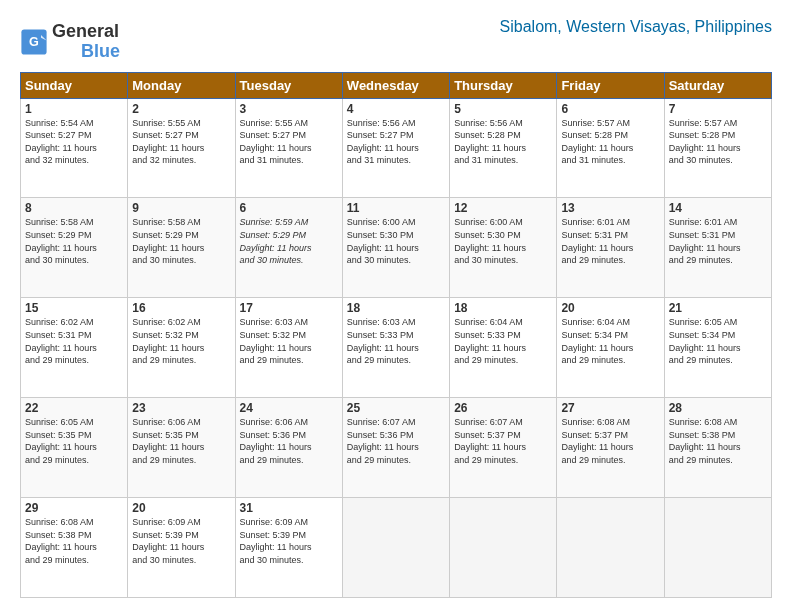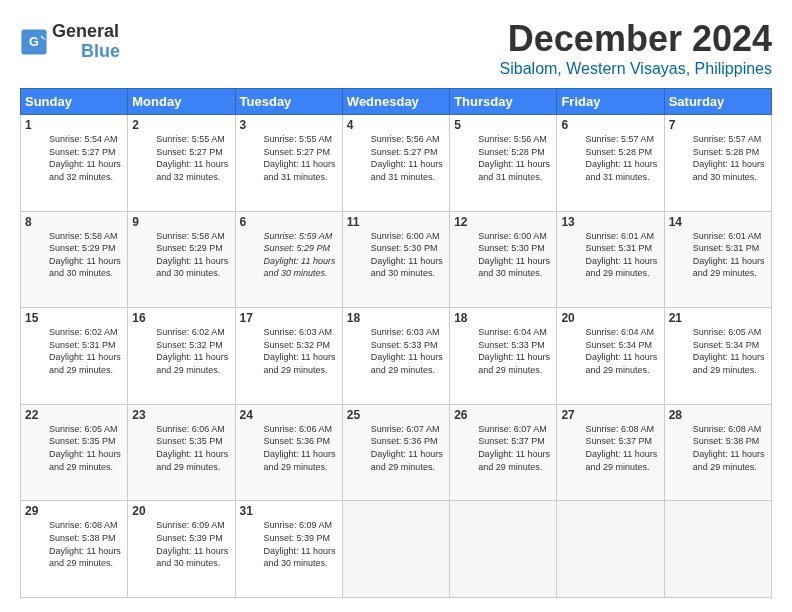--- a/index.html
+++ b/index.html
@@ -56,21 +56,21 @@
       color: #0369a1;
     }
     .calendar {
       flex: 1;
       border: 1px solid #ccc;
       border-collapse: collapse;
       width: 100%;
       table-layout: fixed;
     }
     .calendar th {
-      background-color: #3b82f6;
+      background-color: #a16207;
       color: #fff;
       font-size: 13px;
       font-weight: bold;
       padding: 5px 4px;
       text-align: left;
       border: 1px solid #3a66a8;
     }
     .calendar td {
       border: 1px solid #ccc;
       vertical-align: top;
@@ -90,41 +90,39 @@
     .day-num {
       font-size: 12px;
       font-weight: bold;
       display: block;
       margin-bottom: 1px;
     }
     .day-info {
       font-size: 9px;
       line-height: 1.4;
       color: #333;
-      margin-left: 24px;
     }
   </style>
 </head>
 <body>
 
 <div class="page">
   <div class="header">
     <div class="logo">
       <svg class="logo-icon" viewBox="0 0 40 40">
         <rect x="2" y="2" width="36" height="36" rx="4" fill="#4a90d9"></rect>
         <text x="20" y="26" font-size="18" font-weight="bold" fill="white" text-anchor="middle" font-family="Arial">G</text>
         <polygon points="30,10 38,18 30,14" fill="#fff" opacity="0.8"></polygon>
       </svg>
       <div class="logo-text">
         <div>General</div>
         <div><span>Blue</span></div>
       </div>
     </div>
     <div class="title-block">
-      <div class="month-title">December 2024</div>
       <div class="location-title">Sibalom, Western Visayas, Philippines</div>
     </div>
   </div>
 
   <table class="calendar">
     <thead>
       <tr>
 
       <th>Sunday</th>
           <th>Monday</th>

